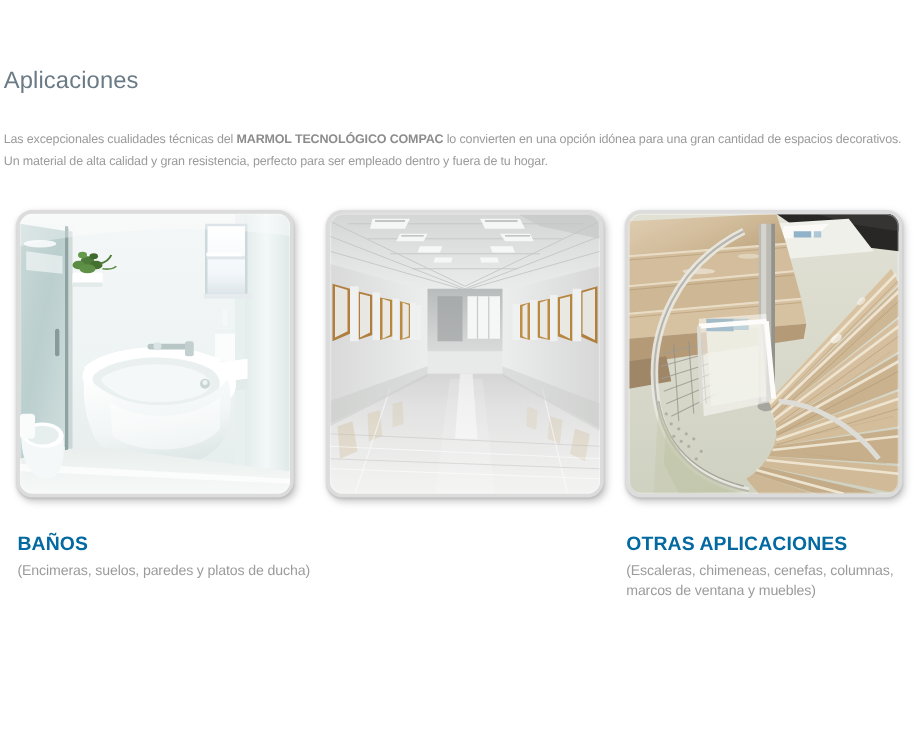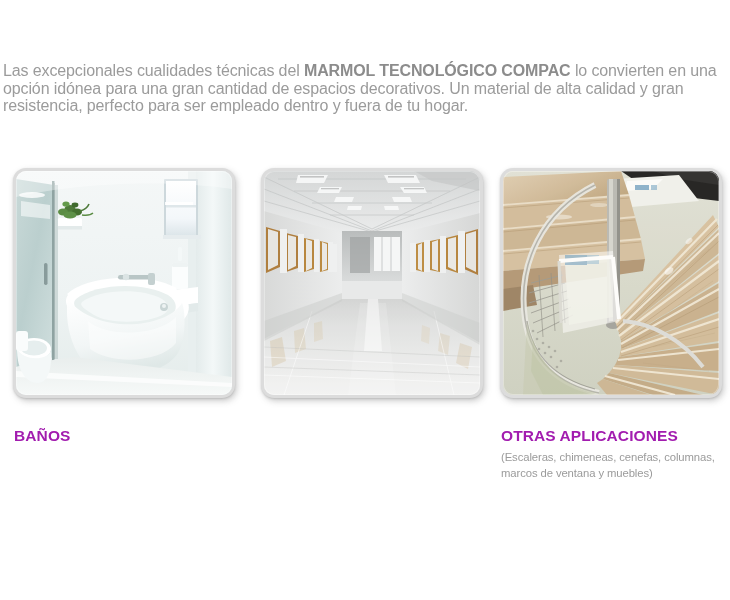--- a/index.html
+++ b/index.html
@@ -31,22 +31,22 @@
   .page-title {
     font-size: 19px;
     font-weight: 400;
     color: #6b7b86;
     letter-spacing: 0.1px;
     line-height: 24px;
     margin: 0;
     font-family: "Liberation Sans", sans-serif;
   }
   .intro {
-    margin: 9px 0 0 0;
-    font-size: 16px;
+    margin: 26px 0 0 0;
+    font-size: 10px;
     line-height: 17.5px;
     color: #9b9b9b;
     letter-spacing: -0.12px;
     width: 726px;
   }
   .intro .brand {
     font-weight: bold;
     color: #8c8c8c;
   }
 
@@ -102,21 +102,21 @@
 
   
   .caption {
     position: absolute;
     top: 258px;
     width: 236px;
   }
   .caption-title {
     font-size: 15.5px;
     font-weight: bold;
-    color: #a21caf;
+    color: #0369a1;
     letter-spacing: 0.1px;
     line-height: 20px;
     margin: 0;
     font-family: "Liberation Sans", sans-serif;
   }
   .caption-sub {
     margin: 3px 0 0 0;
     font-size: 11.3px;
     line-height: 16px;
     color: #9b9b9b;
@@ -125,20 +125,21 @@
   .cap-1 { left: 14px; }
   .cap-2 { left: 261px; width: 230px; }
   .cap-3 { left: 501px; width: 232px; }
 </style>
 </head>
 <body>
 
 <div id="page">
 
   <div class="header">
+    <h1 class="page-title">Aplicaciones</h1>
     <p class="intro"><span>Las excepcionales cualidades técnicas del </span><span class="brand">MARMOL TECNOLÓGICO COMPAC</span><span> lo convierten en una opción idónea para una gran cantidad de espacios decorativos. Un material de alta calidad y gran resistencia, perfecto para ser empleado dentro y fuera de tu hogar.</span></p>
   </div>
 
   <div class="cards">
 
     <div class="card card-1">
       <div class="photo-frame">
         <div class="photo-inner">
           <svg viewBox="0 0 216 224" preserveAspectRatio="none" aria-hidden="true">
             <defs>
@@ -556,20 +557,21 @@
 
             <rect x="0" y="0" width="216" height="224" fill="#d9c9ab" opacity="0.06"></rect>
           </svg>
           <div class="photo-gloss"></div>
         </div>
       </div>
     </div>
 
     <div class="caption cap-1">
       <p class="caption-title">BAÑOS</p>
+      <p class="caption-sub">(Encimeras, suelos, paredes y platos de ducha)</p>
     </div>
 
 
     <div class="caption cap-3">
       <p class="caption-title">OTRAS APLICACIONES</p>
       <p class="caption-sub">(Escaleras, chimeneas, cenefas, columnas, marcos de ventana y muebles)</p>
     </div>
 
   </div>
 </div>

